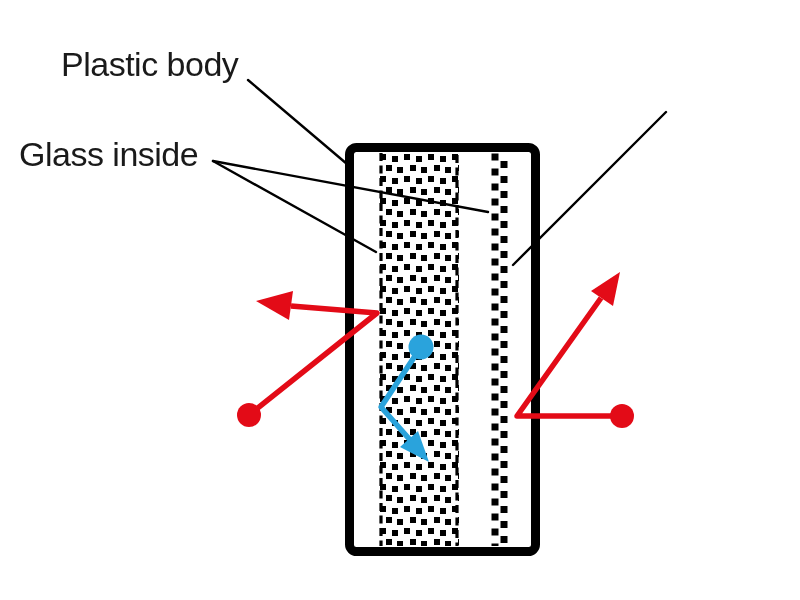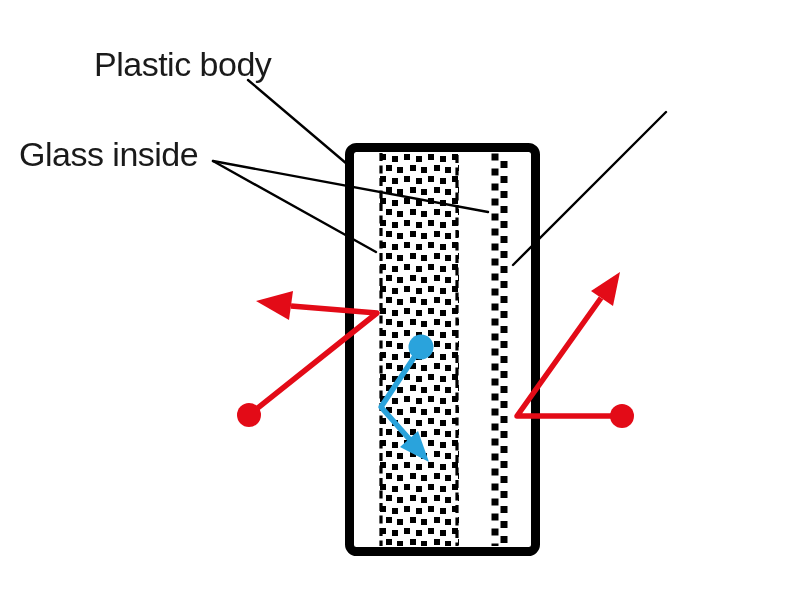--- a/index.html
+++ b/index.html
@@ -23,21 +23,21 @@
     top: 0;
   }
   .diagram-label {
     position: absolute;
     font-size: 34px;
     line-height: 1.2;
     color: var(--text, #1a1a1a);
     white-space: nowrap;
     letter-spacing: -0.5px;
   }
-  .lbl-plastic  { left: 61px;  top: 44px; margin-left: 33px;  }
+  .lbl-plastic  { left: 61px;  top: 44px;  }
   .lbl-glass    { left: 19px;  top: 134px; }
   .lbl-indicator{ left: 637px; top: 67px;  }
   .body-rect  { stroke: var(--line-black, #000); fill: #fff; }
   .leader     { stroke: var(--line-black, #000); stroke-width: 2.4px; fill: none; stroke-linecap: round; }
   .edge-dash  { stroke: var(--line-black, #000); stroke-width: 3.2px; fill: none; stroke-dasharray: 8 4.5; }
   .red-shaft  { stroke: var(--arrow-red, #e30b17); stroke-width: 5.5px; fill: none; stroke-linejoin: round; }
   .red-fill   { fill: var(--arrow-red, #e30b17); }
   .blue-shaft { stroke: var(--arrow-blue, #2aa3dc); stroke-width: 5.5px; fill: none; stroke-linejoin: round; }
   .blue-fill  { fill: var(--arrow-blue, #2aa3dc); }
 </style>

